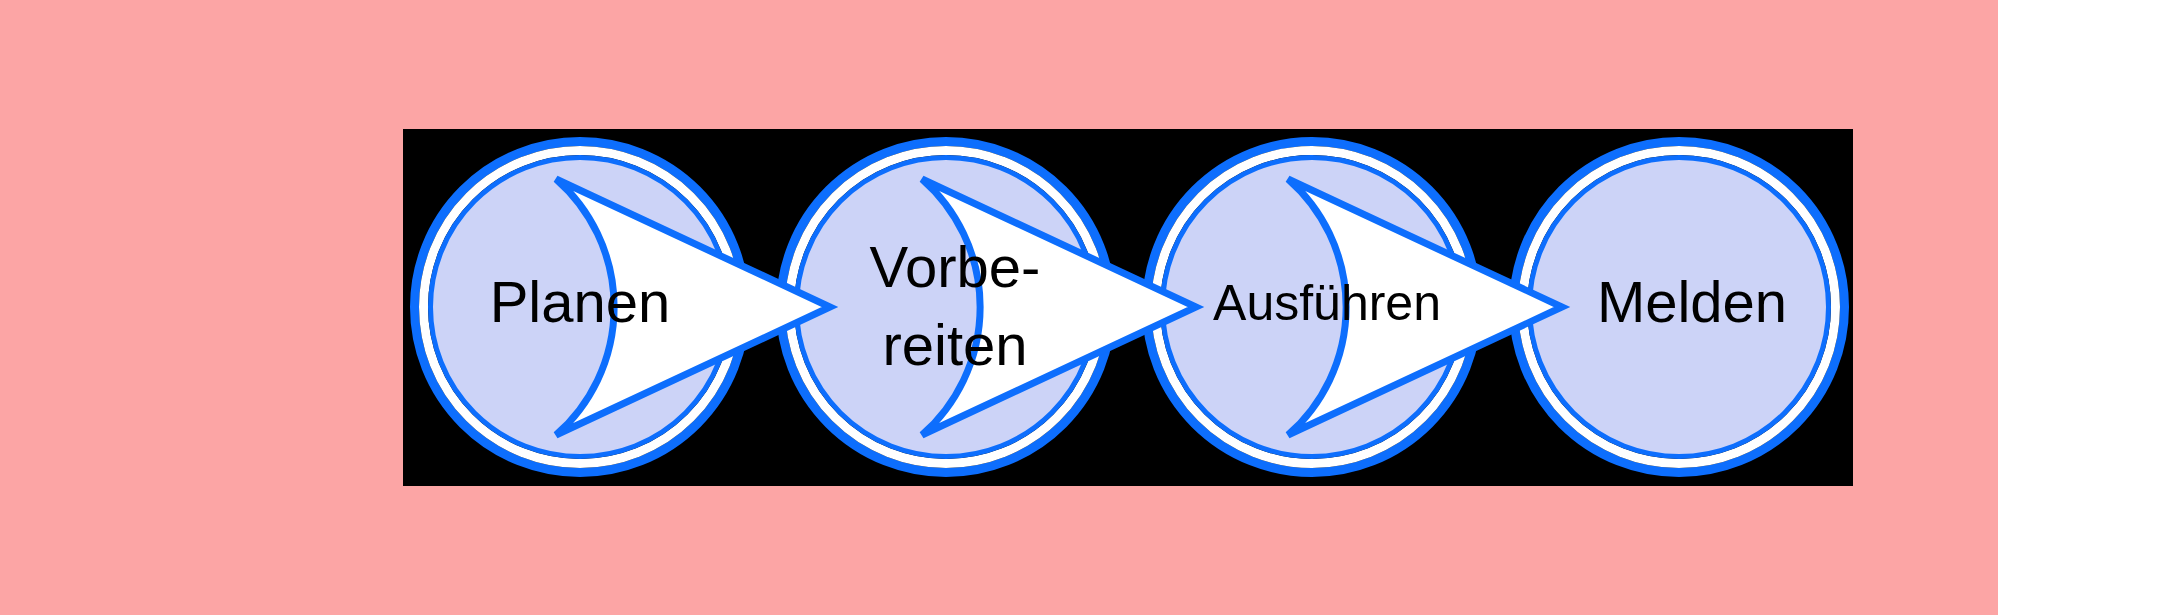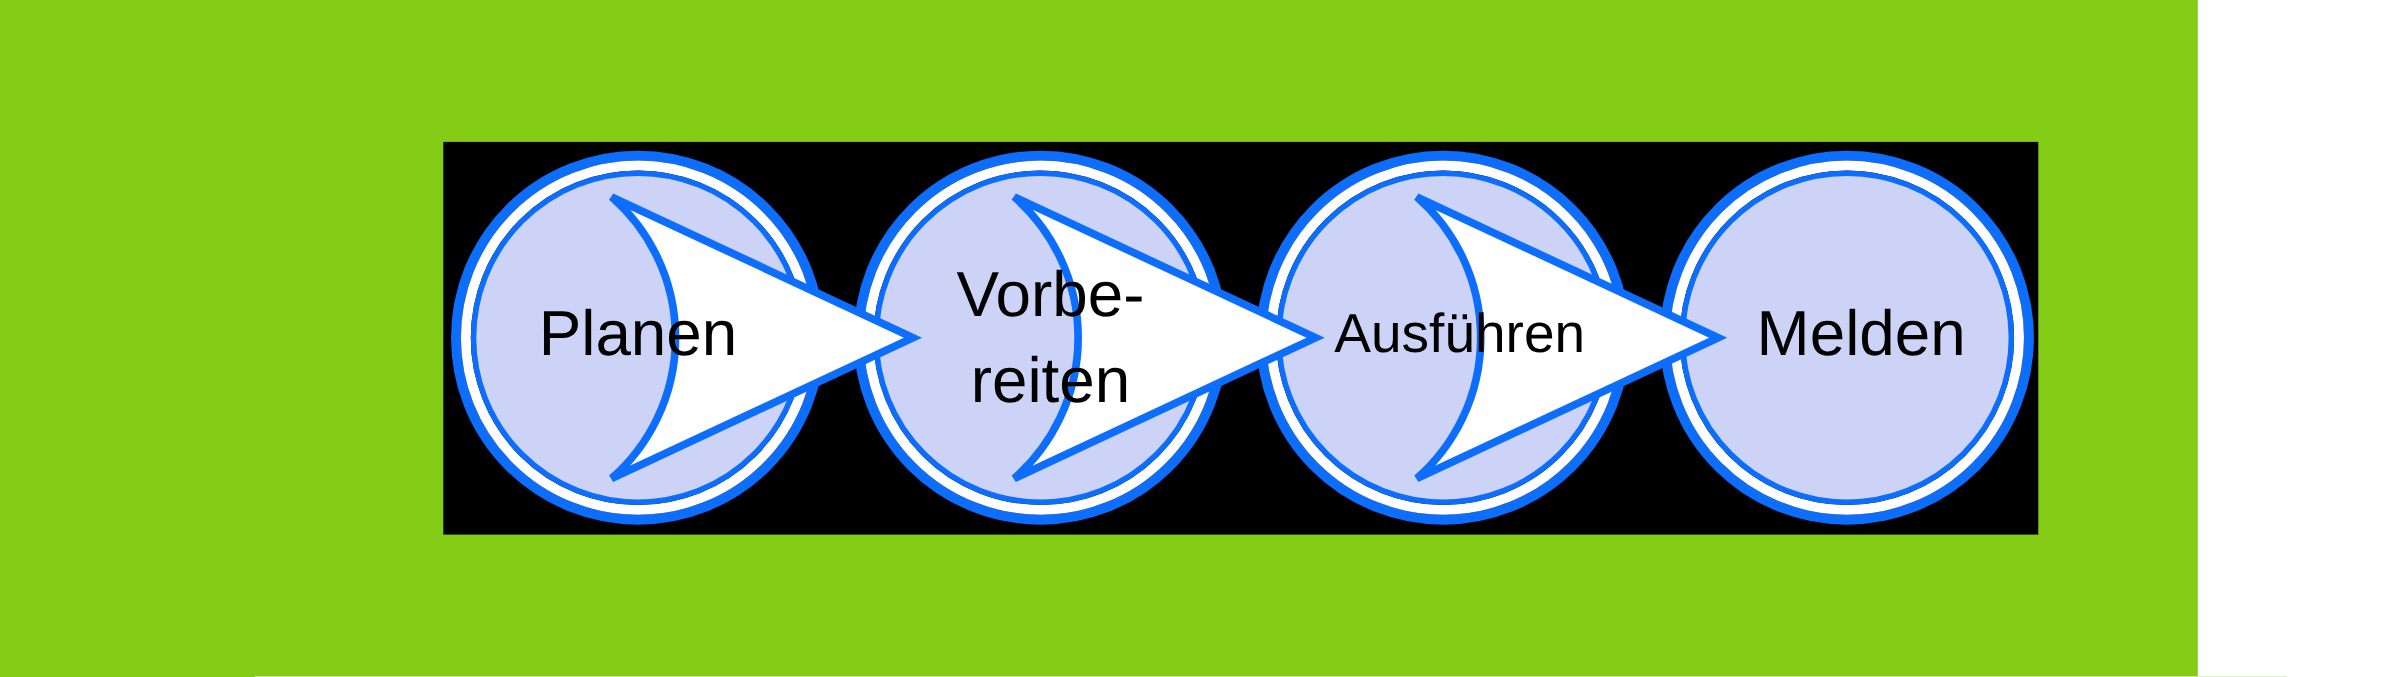--- a/index.html
+++ b/index.html
@@ -10,21 +10,21 @@
   body {
     width: 2179px;
     height: 615px;
     font-family: "Liberation Sans", sans-serif;
     overflow: hidden;
   }
   #stage {
     position: relative;
     width: 1998px;
     height: 615px;
-    background: #84cc16;
+    background: #fca5a5;
   }
   #process-svg {
     display: block;
     width: 2179px;
     height: 615px;
   }
   .stage-label {
     font-family: "Liberation Sans", sans-serif;
     fill: #000000;
     text-anchor: middle;

